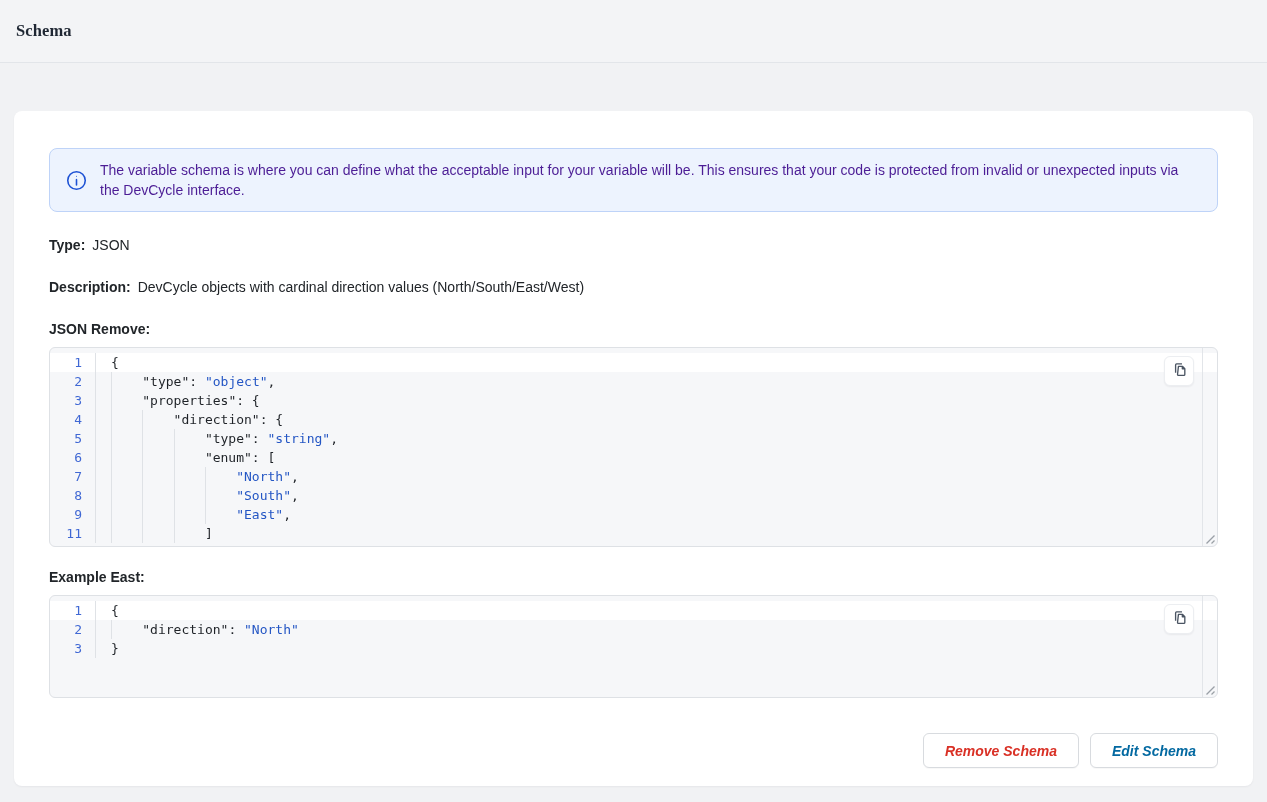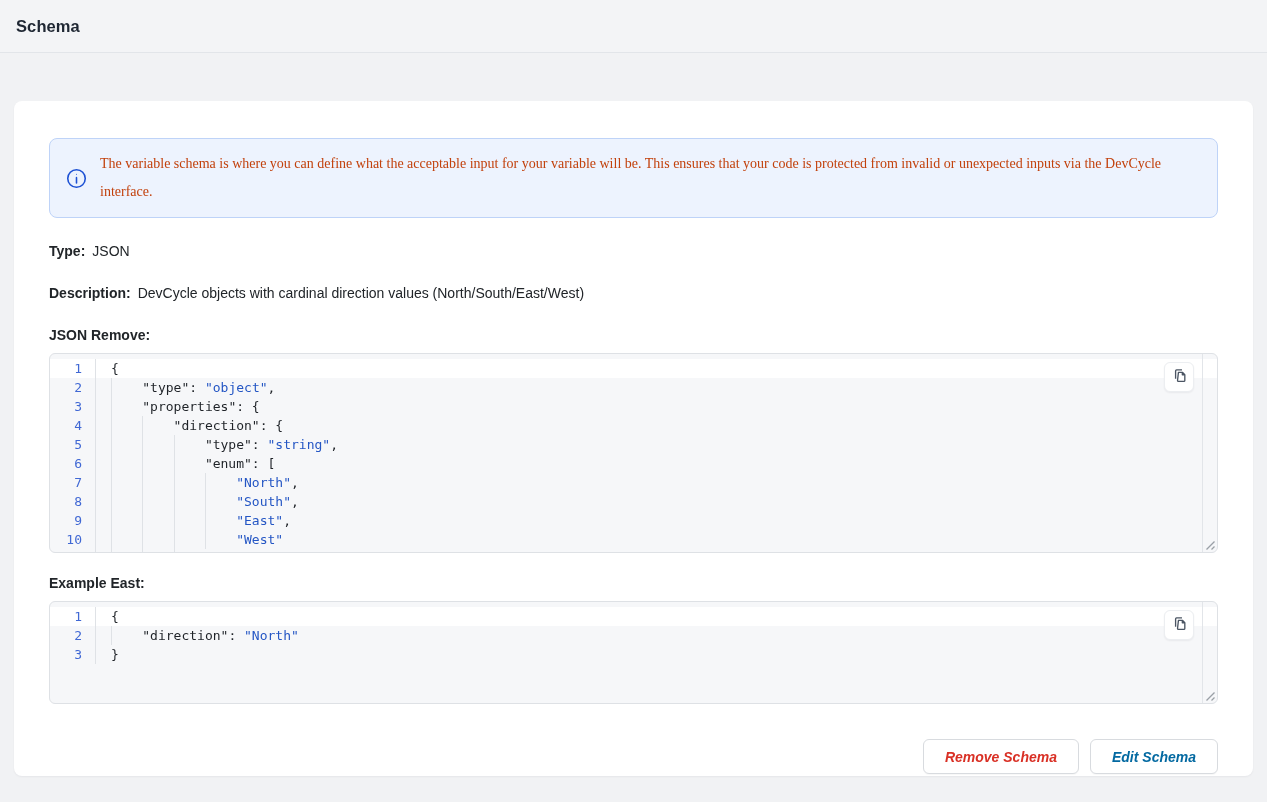--- a/index.html
+++ b/index.html
@@ -6,26 +6,27 @@
   html, body { width: 1267px; height: 802px; }
   body {
     background: #f1f2f4;
     font-family: "Liberation Sans", sans-serif;
     color: #212b36;
     overflow: hidden;
   }
 
   
   .page-header {
-    height: 53px;
+    height: 63px;
     background: #f3f4f6;
     border-bottom: 1px solid #e2e5e9;
     display: flex;
     align-items: center;
     padding: 0 16px;
+    font-family: Liberation Serif, serif;
   }
   .page-header h1 {
     font-size: 16.5px;
     font-weight: 700;
     color: #1f2733;
     letter-spacing: .1px;
   }
 
   
   .card {
@@ -44,24 +45,23 @@
     gap: 13px;
     background: #edf3fe;
     border: 1px solid #bed3f8;
     border-radius: 8px;
     padding: 11px 16px;
     min-height: 64px;
     margin-bottom: 25px;
   }
   .alert .info-ic { flex: 0 0 auto; display: flex; }
   .alert-text {
-    color: #c2410c;
+    color: #4c1d95;
     font-size: 14px;
-    line-height: 28px;
-    font-family: Liberation Serif, serif;
+    line-height: 20px;
   }
 
   
   .meta-row { font-size: 14px; margin-bottom: 26px; color: #212529; }
   .meta-row .lbl { font-weight: 700; margin-right: 7px; text-align: right; }
 
   .section-label {
     font-size: 14px;
     font-weight: 700;
     color: #212529;
@@ -186,21 +186,20 @@
     <div class="lines">
         <div class="code-row active"><span class="gutter-num">1</span><span class="code-content"><span class="tok-p">{</span></span></div>
         <div class="code-row"><span class="gutter-num">2</span><span class="code-content"><span class="indent-guide"></span><span class="tok-k">"type"</span><span class="tok-p">: </span><span class="tok-s">"object"</span><span class="tok-p">,</span></span></div>
         <div class="code-row"><span class="gutter-num">3</span><span class="code-content"><span class="indent-guide"></span><span class="tok-k">"properties"</span><span class="tok-p">: {</span></span></div>
         <div class="code-row"><span class="gutter-num">4</span><span class="code-content"><span class="indent-guide"></span><span class="indent-guide"></span><span class="tok-k">"direction"</span><span class="tok-p">: {</span></span></div>
         <div class="code-row"><span class="gutter-num">5</span><span class="code-content"><span class="indent-guide"></span><span class="indent-guide"></span><span class="indent-guide"></span><span class="tok-k">"type"</span><span class="tok-p">: </span><span class="tok-s">"string"</span><span class="tok-p">,</span></span></div>
         <div class="code-row"><span class="gutter-num">6</span><span class="code-content"><span class="indent-guide"></span><span class="indent-guide"></span><span class="indent-guide"></span><span class="tok-k">"enum"</span><span class="tok-p">: [</span></span></div>
         <div class="code-row"><span class="gutter-num">7</span><span class="code-content"><span class="indent-guide"></span><span class="indent-guide"></span><span class="indent-guide"></span><span class="indent-guide"></span><span class="tok-s">"North"</span><span class="tok-p">,</span></span></div>
         <div class="code-row"><span class="gutter-num">8</span><span class="code-content"><span class="indent-guide"></span><span class="indent-guide"></span><span class="indent-guide"></span><span class="indent-guide"></span><span class="tok-s">"South"</span><span class="tok-p">,</span></span></div>
         <div class="code-row"><span class="gutter-num">9</span><span class="code-content"><span class="indent-guide"></span><span class="indent-guide"></span><span class="indent-guide"></span><span class="indent-guide"></span><span class="tok-s">"East"</span><span class="tok-p">,</span></span></div>
-        <div class="code-row"><span class="gutter-num">10</span><span class="code-content"><span class="indent-guide"></span><span class="indent-guide"></span><span class="indent-guide"></span><span class="indent-guide"></span><span class="tok-s">"West"</span></span></div>
         <div class="code-row"><span class="gutter-num">11</span><span class="code-content"><span class="indent-guide"></span><span class="indent-guide"></span><span class="indent-guide"></span><span class="tok-p">]</span></span></div>
       </div>
     <div class="scroll-rail"></div>
     <button class="copy-btn">
       <span>
         <svg width="17" height="17" viewBox="0 0 24 24" fill="none" stroke="#4b5563" stroke-width="1.9" stroke-linejoin="round">
           <path d="M6.5 16.5 V5.5 a1.4 1.4 0 0 1 1.4 -1.4 H15.5"></path>
           <path d="M10.5 7.5 h5.6 l3.4 3.4 v8.2 a1.3 1.3 0 0 1 -1.3 1.3 h-7.7 a1.3 1.3 0 0 1 -1.3 -1.3 z" fill="#ffffff"></path>
           <path d="M16 7.8 v3.2 h3.3"></path>
         </svg>

